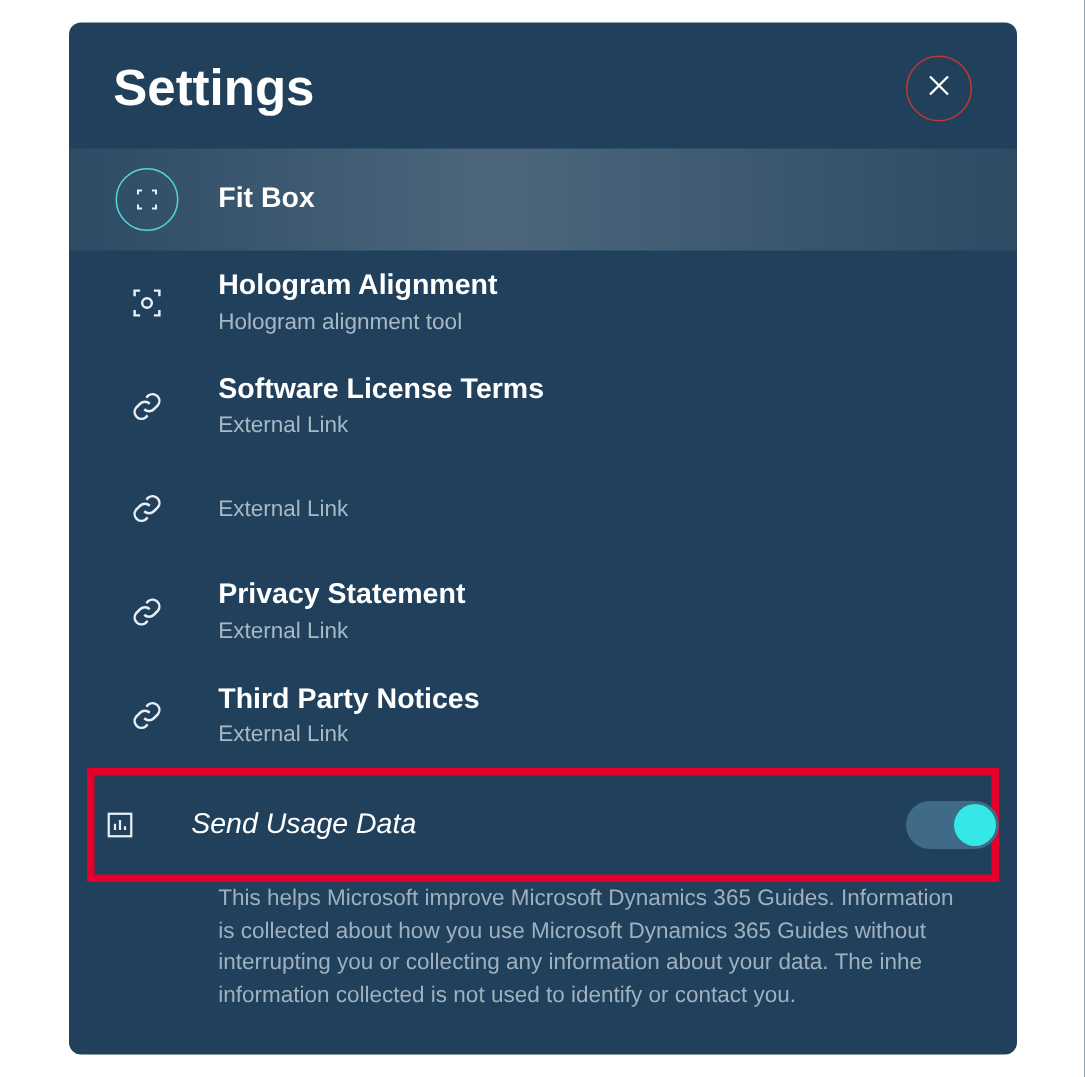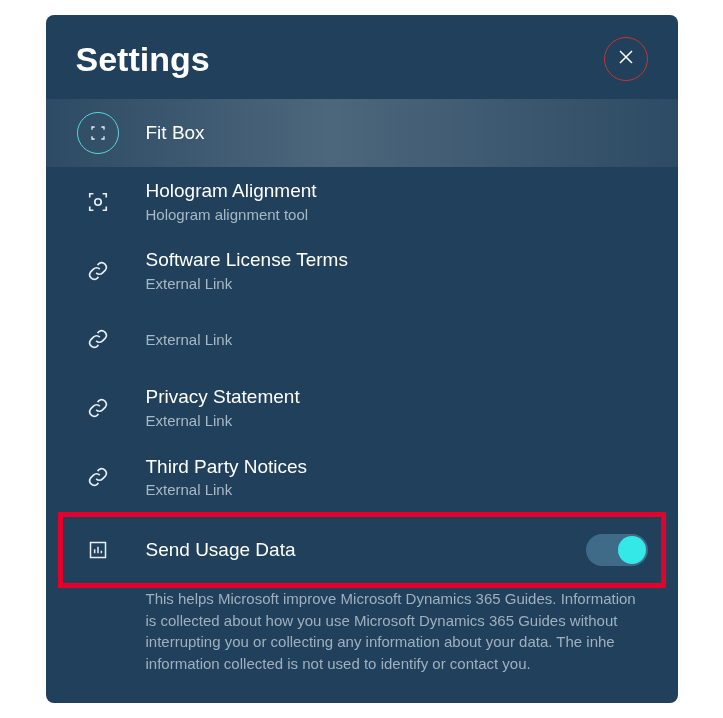--- a/index.html
+++ b/index.html
@@ -79,34 +79,35 @@
     align-items: center;
     justify-content: center;
   }
   .item-text {
     margin-left: 26px;
     flex: 1;
   }
   .item-title {
     font-size: 19px;
     color: #ffffff;
-    font-weight: 400;
+    font-weight: 700;
     line-height: 1.3;
   }
   .item-sub {
     font-size: 15px;
     color: #a8b8c5;
     line-height: 1.3;
     margin-top: 1px;
   }
   .toggle-row {
     display: flex;
     align-items: center;
-    padding: 16px 30px;
-    position: relative;
+    padding: 16px 12px;
+    position: relative;
+    font-style: italic;
   }
   .highlight-box {
     position: absolute;
     left: 12px;
     right: 12px;
     top: 0;
     bottom: 0;
     border: 5px solid #e4002b;
     pointer-events: none;
   }

